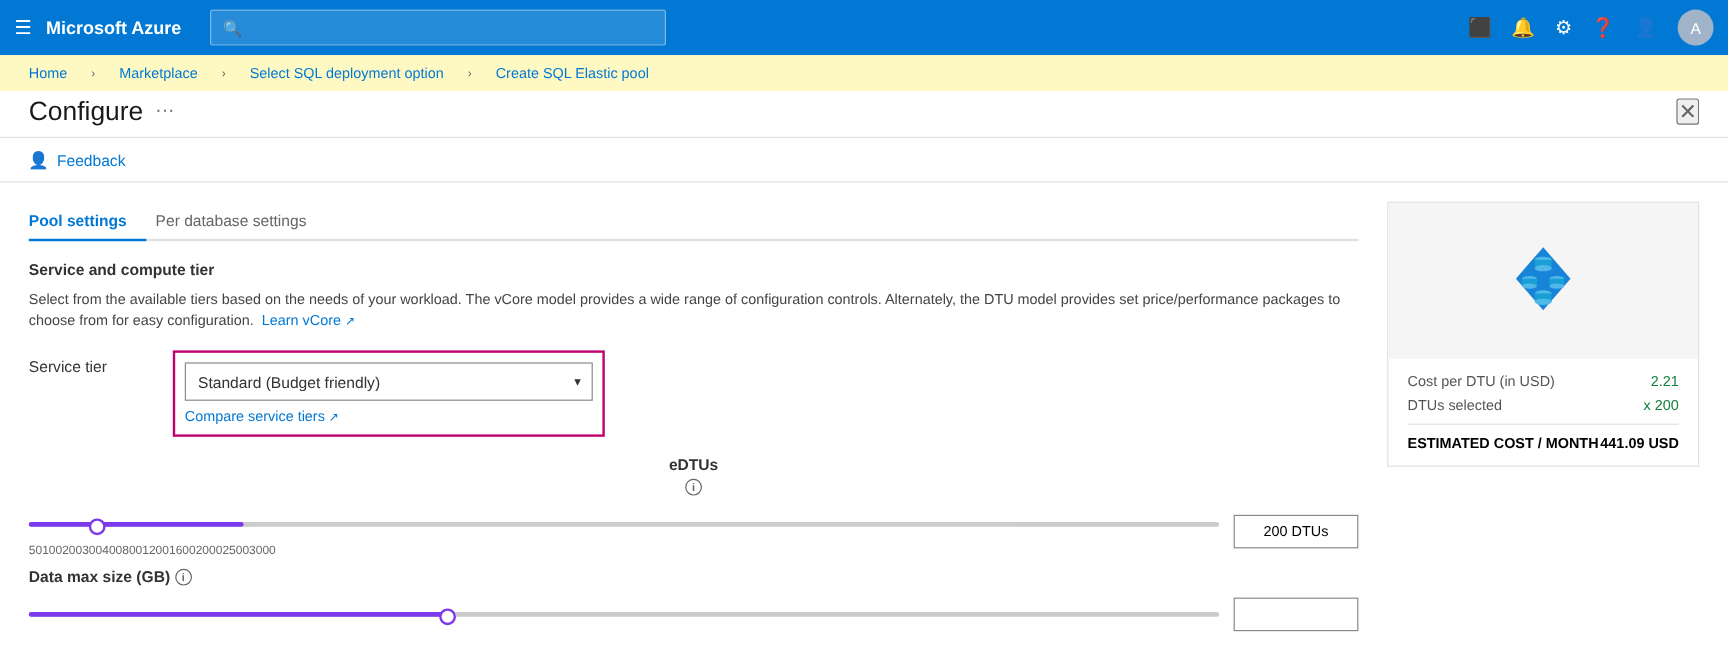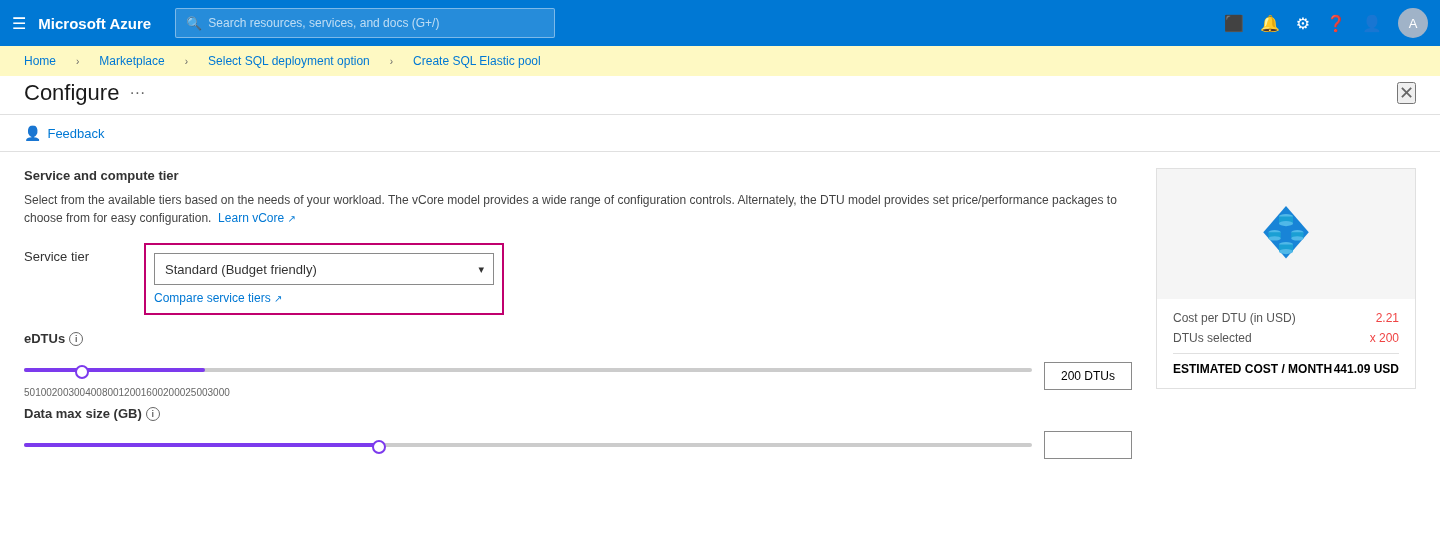--- a/index.html
+++ b/index.html
@@ -181,20 +181,21 @@
     .ext-icon { font-size: 10px; }
 
     
     .edtus-label {
       display: flex;
       align-items: center;
       gap: 4px;
       font-weight: 600;
       font-size: 13px;
       margin-bottom: 8px;
+      flex-direction: column;
     }
     .info-icon {
       width: 14px; height: 14px;
       border: 1px solid #666;
       border-radius: 50%;
       display: inline-flex;
       align-items: center;
       justify-content: center;
       font-size: 9px;
       color: #666;
@@ -203,21 +204,21 @@
 
     
     .slider-row {
       display: flex;
       align-items: center;
       gap: 12px;
       margin-bottom: 4px;
     }
     .slider-container { flex: 1; position: relative; }
     .slider-input {
-      width: 88px;
+      width: 104px;
       height: 28px;
       border: 1px solid #8a8a8a;
       padding: 0 6px;
       font-size: 12px;
       text-align: center;
     }
     .slider-ticks {
       display: flex;
       font-size: 10px;
       color: #666;
@@ -259,21 +260,21 @@
     .cost-body { padding: 12px 16px; }
     .cost-summary-title { font-size: 13px; color: #333; margin-bottom: 10px; }
     .cost-row {
       display: flex;
       justify-content: space-between;
       font-size: 12px;
       margin-bottom: 6px;
       color: #555;
       gap: 28px;
     }
-    .cost-row .val { color: #ef4444; }
+    .cost-row .val { color: #15803d; }
     .cost-divider { height: 1px; background: #e0e0e0; margin: 8px 0; }
     .cost-total-row {
       display: flex;
       justify-content: space-between;
       font-size: 12px;
       font-weight: 700;
       color: #000;
     }
     .cost-total-val { color: #000; }
 
@@ -336,21 +337,20 @@
     }
   </style>
 </head>
 <body>
 
 <div class="top-nav">
   <span class="hamburger-icon">☰</span>
   <span class="azure-logo">Microsoft Azure</span>
   <div class="search-bar">
     <span style="color:rgba(255,255,255,0.7);font-size:13px;">🔍</span>
-    <input type="text" placeholder="Search resources, services, and docs (G+/)" style="">
   </div>
   <div class="nav-spacer"></div>
   <div class="nav-icons">
     <span class="nav-icon">⬛</span>
     <span class="nav-icon">🔔</span>
     <span class="nav-icon">⚙</span>
     <span class="nav-icon">❓</span>
     <span class="nav-icon">👤</span>
     <div class="avatar">A</div>
   </div>
@@ -376,20 +376,24 @@
 
 <div class="feedback-bar">
   <span class="feedback-icon">👤</span>
   <a class="feedback-link">Feedback</a>
 </div>
 
 <div class="main-content">
 
   <div class="left-panel">
 
+    <div class="tabs">
+      <div class="tab active">Pool settings</div>
+      <div class="tab" style="margin-left:8px;">Per database settings</div>
+    </div>
 
     <div class="section-title">Service and compute tier</div>
     <div class="section-desc">
       <span>Select from the available tiers based on the needs of your workload. The vCore model provides a wide range of configuration controls. Alternately, the DTU model provides set price/performance packages to choose from for easy configuration.</span>
       &nbsp;<a class="learn-more"><span>Learn vCore</span> <span class="ext-icon">↗</span></a>
     </div>
 
     <div class="form-field">
       <div class="field-label">Service tier</div>
       <div class="field-control">

